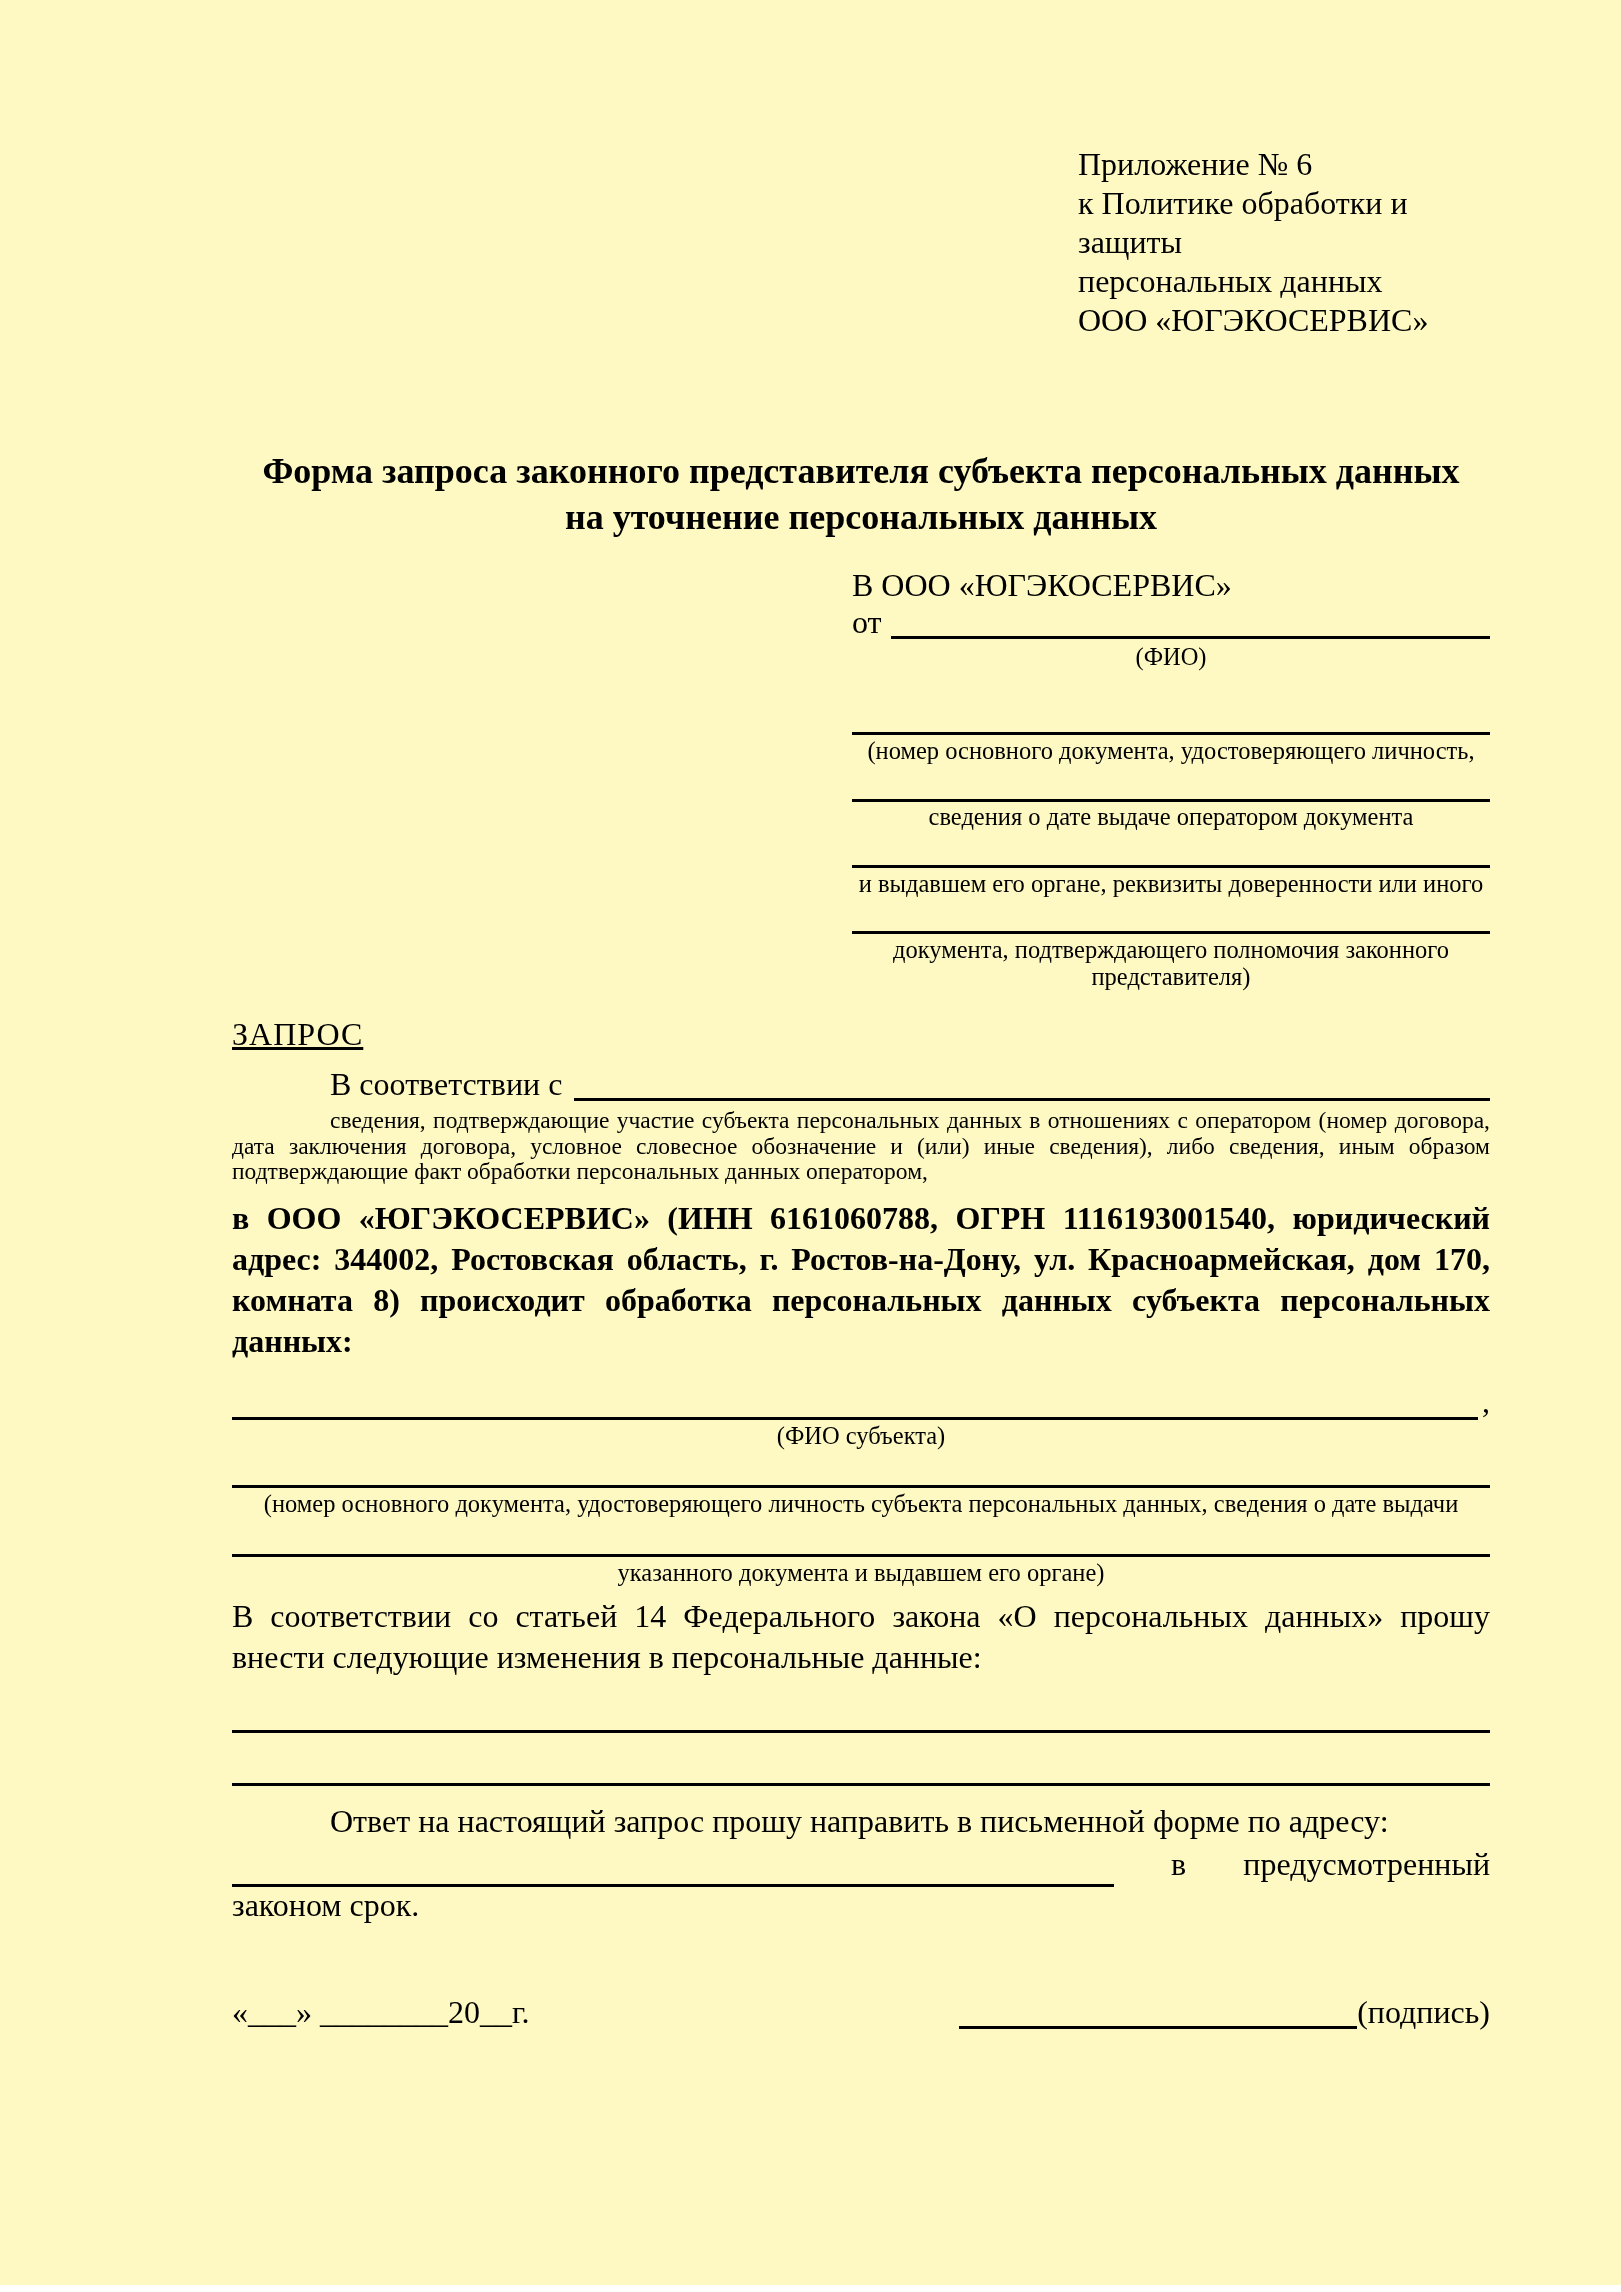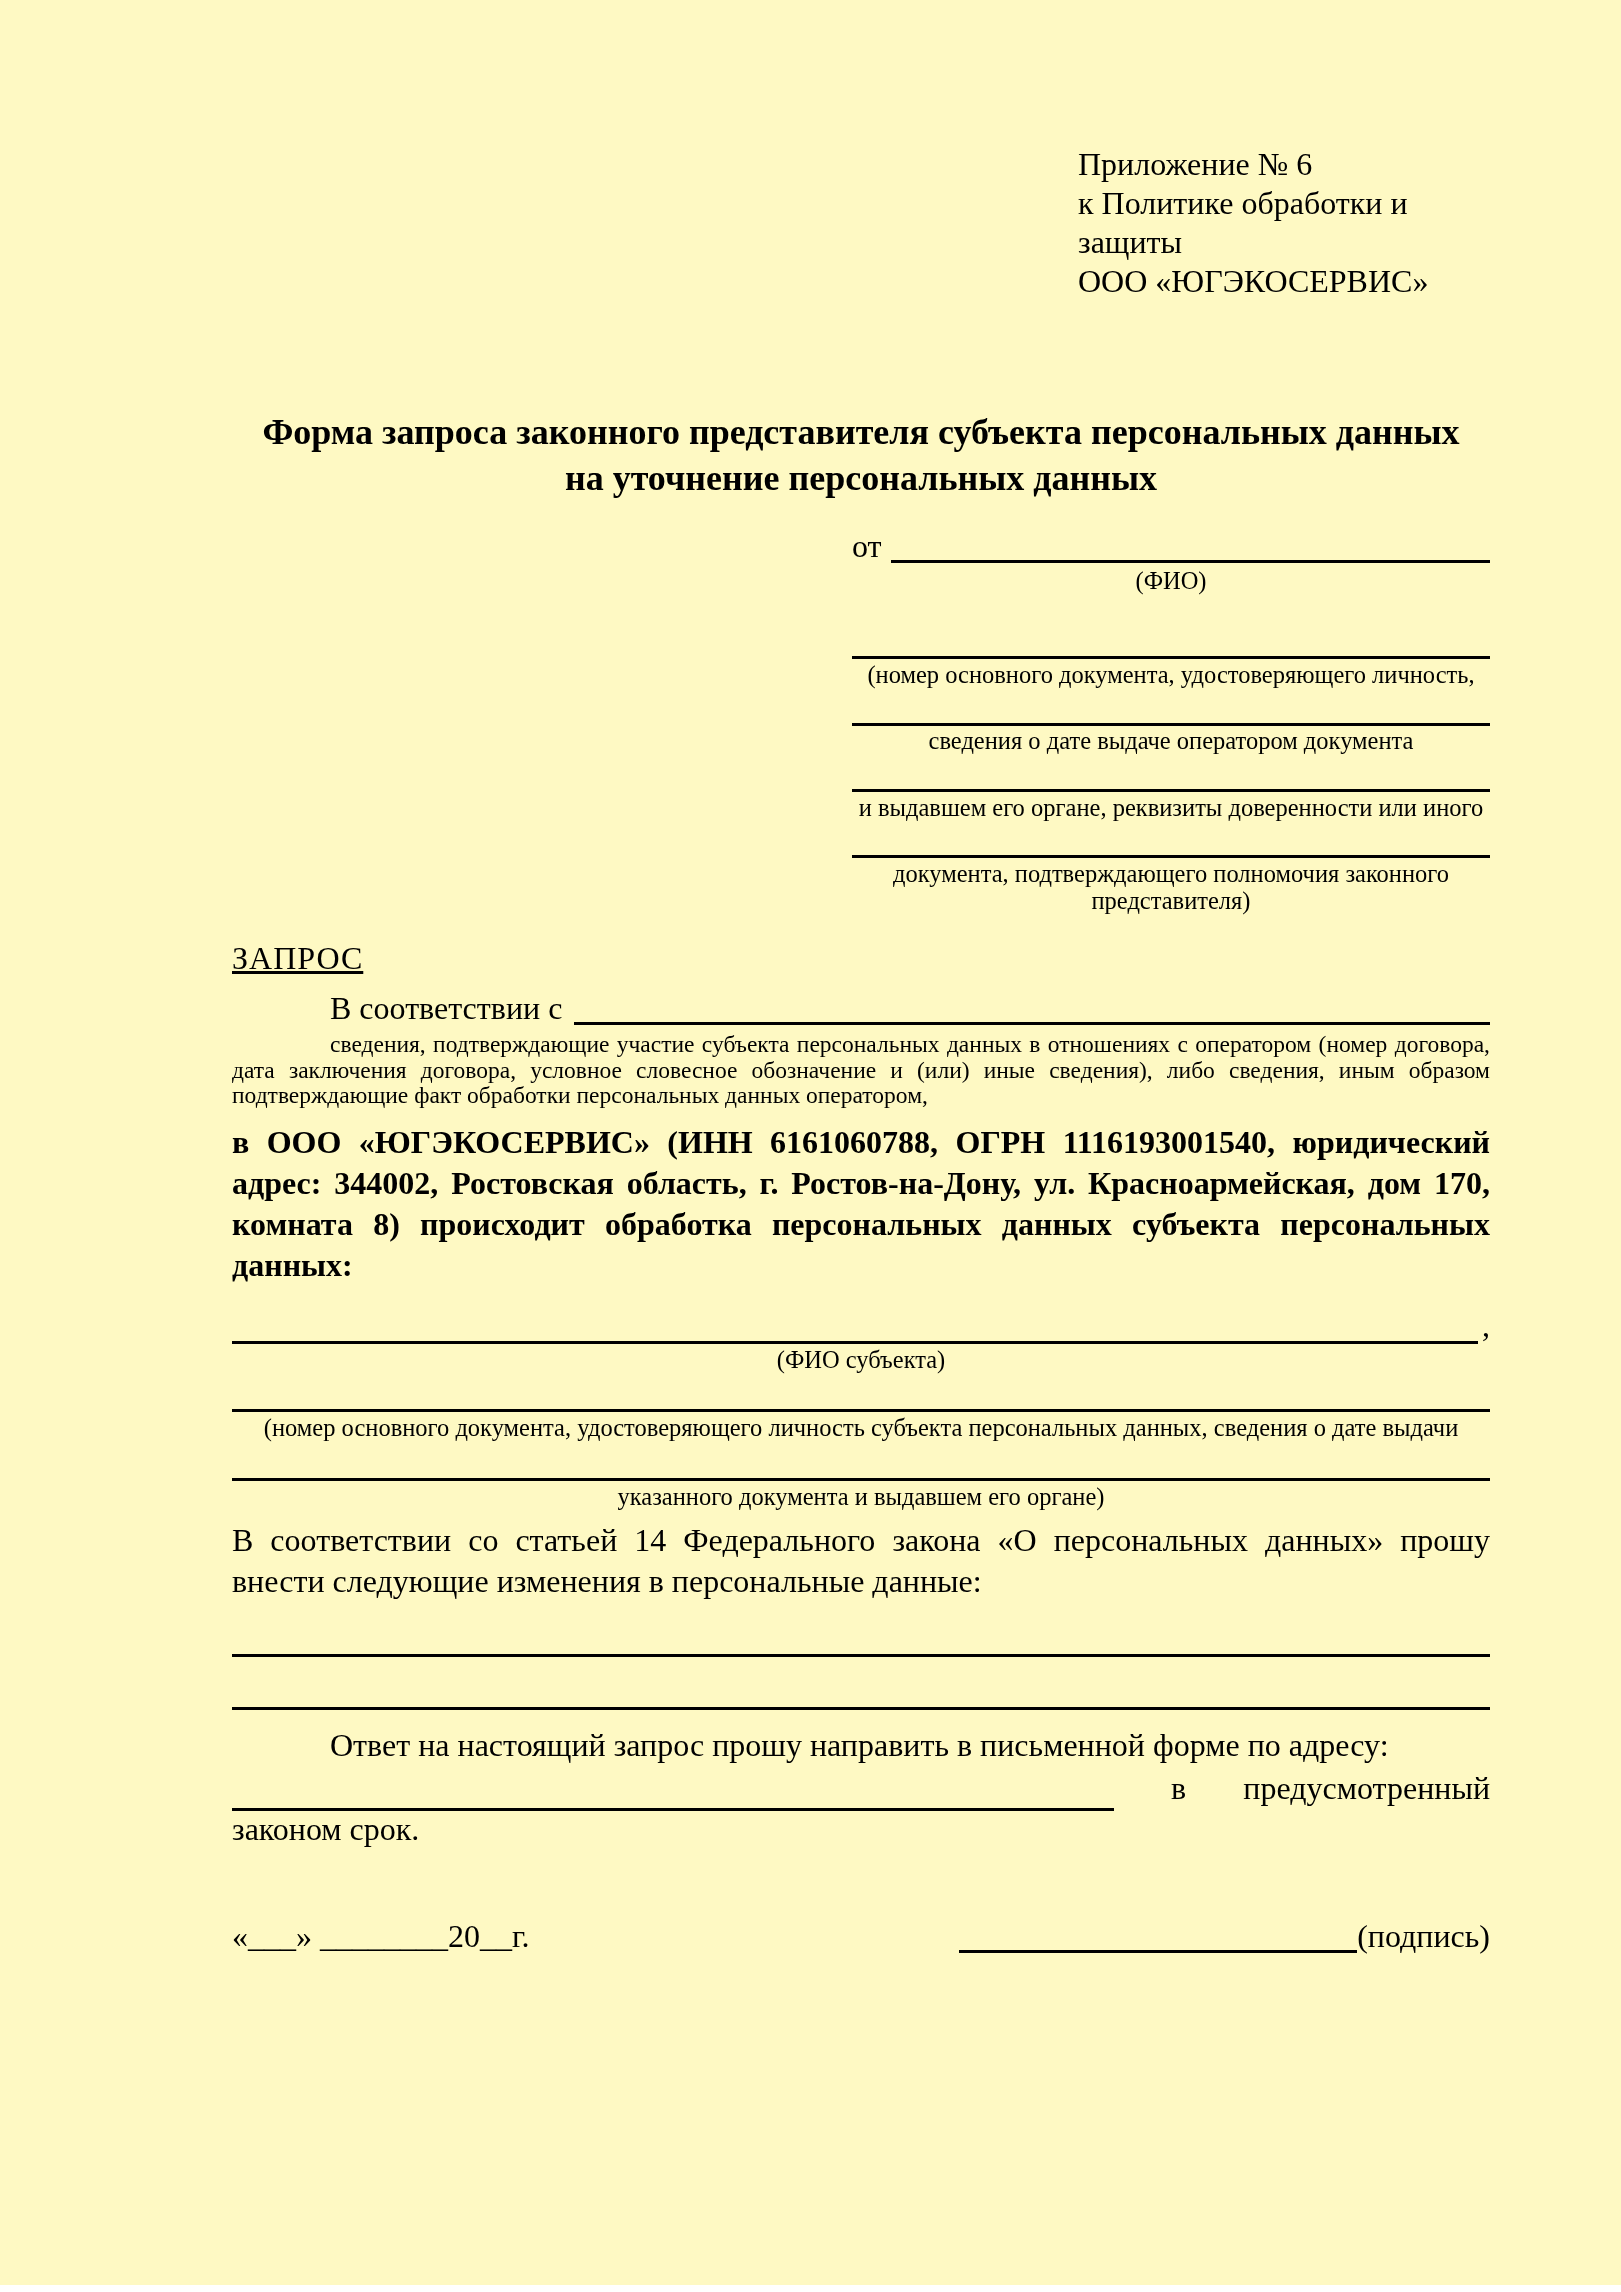--- a/index.html
+++ b/index.html
@@ -54,29 +54,31 @@
   .sig-caption { flex:0 0 auto; }
 </style>
 </head>
 <body>
 
 <div class="page">
 
   <div class="appendix">
     <div>Приложение № 6</div>
     <div>к Политике обработки и защиты</div>
+    <div>персональных данных</div>
     <div>ООО «ЮГЭКОСЕРВИС»</div>
   </div>
 
   <div class="doc-title">
     <div>Форма запроса законного представителя субъекта персональных данных</div>
     <div>на уточнение персональных данных</div>
   </div>
 
   <div class="addressee">
+    <div>В ООО «ЮГЭКОСЕРВИС»</div>
     <div class="from-row">
       <span class="label">от</span>
       <span class="fill"></span>
     </div>
     <div class="caption">(ФИО)</div>
 
     <div class="blank" style="margin-top:27.4px;"></div>
     <div class="caption">(номер основного документа, удостоверяющего личность,</div>
 
     <div class="blank"></div>

